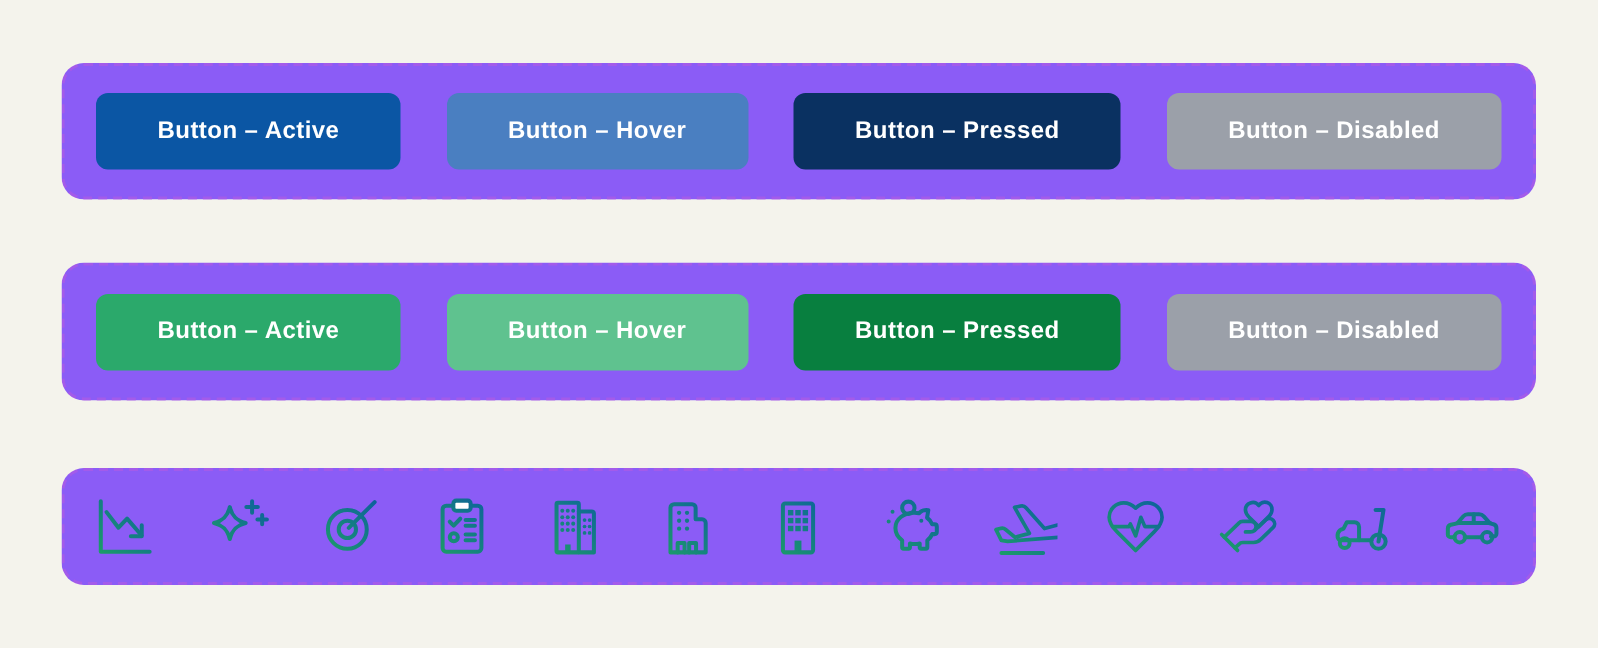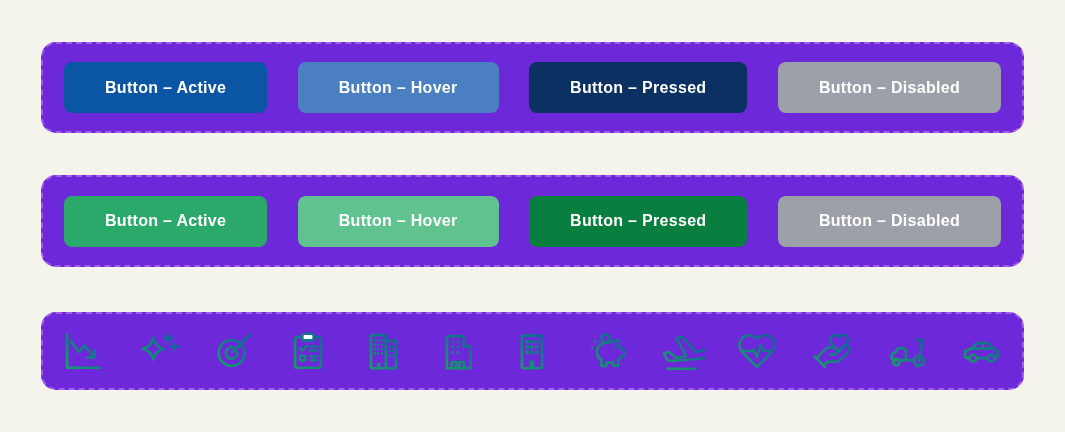--- a/index.html
+++ b/index.html
@@ -4,21 +4,21 @@
 <style>
   * { margin:0; padding:0; box-sizing:border-box; }
   html,body { width:1065px; height:432px; }
   body {
     background:#F4F3EC;
     font-family:"Liberation Sans", sans-serif;
     overflow:hidden;
   }
   .canvas { width:1065px; height:432px; padding:42px 41px 0 41px; }
   .frame {
-    background:#6d28d9;
+    background:#8b5cf6;
     border:2px dashed #A35BEA;
     border-radius:15px;
     width:100%;
   }
   .buttons-frame { height:91px; display:flex; align-items:center; justify-content:space-between; padding:0 21px; }
   .buttons-frame.row2 { height:92px; margin-top:42px; }
   .icons-frame { height:78px; margin-top:45px; display:flex; align-items:center; justify-content:space-between; padding:0 17px; }
   .btn {
     height:51px;
     border:none;

